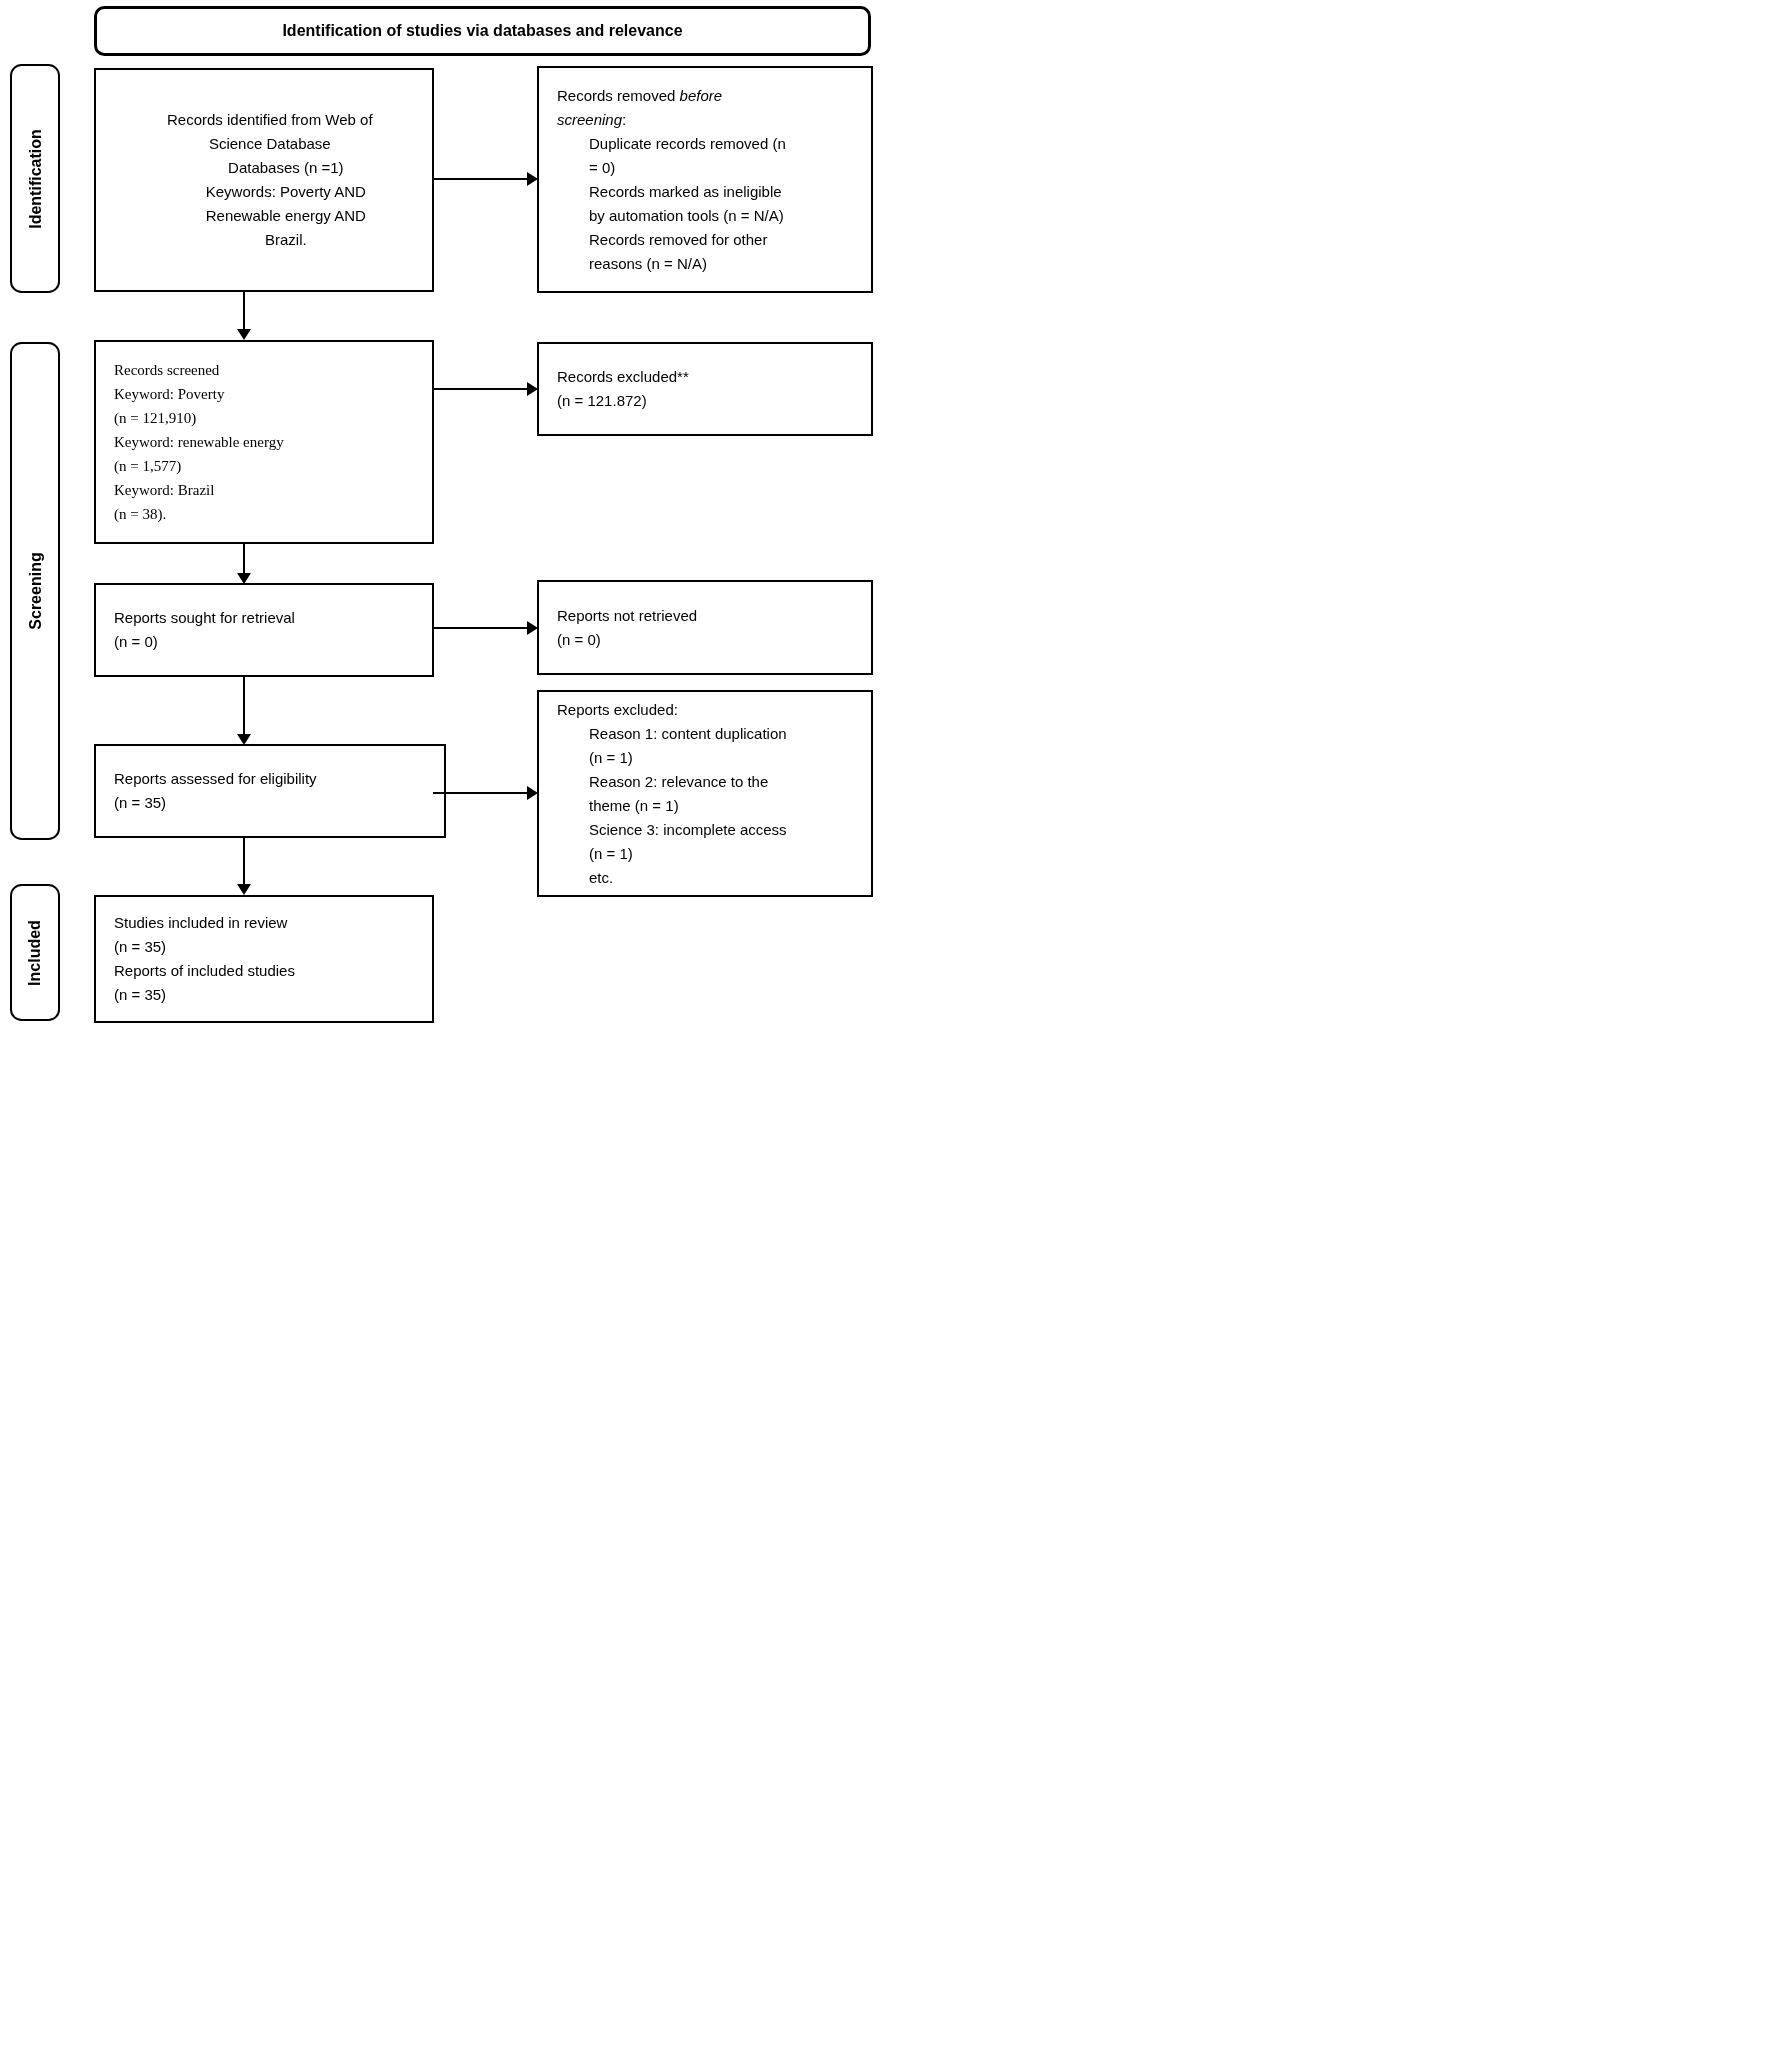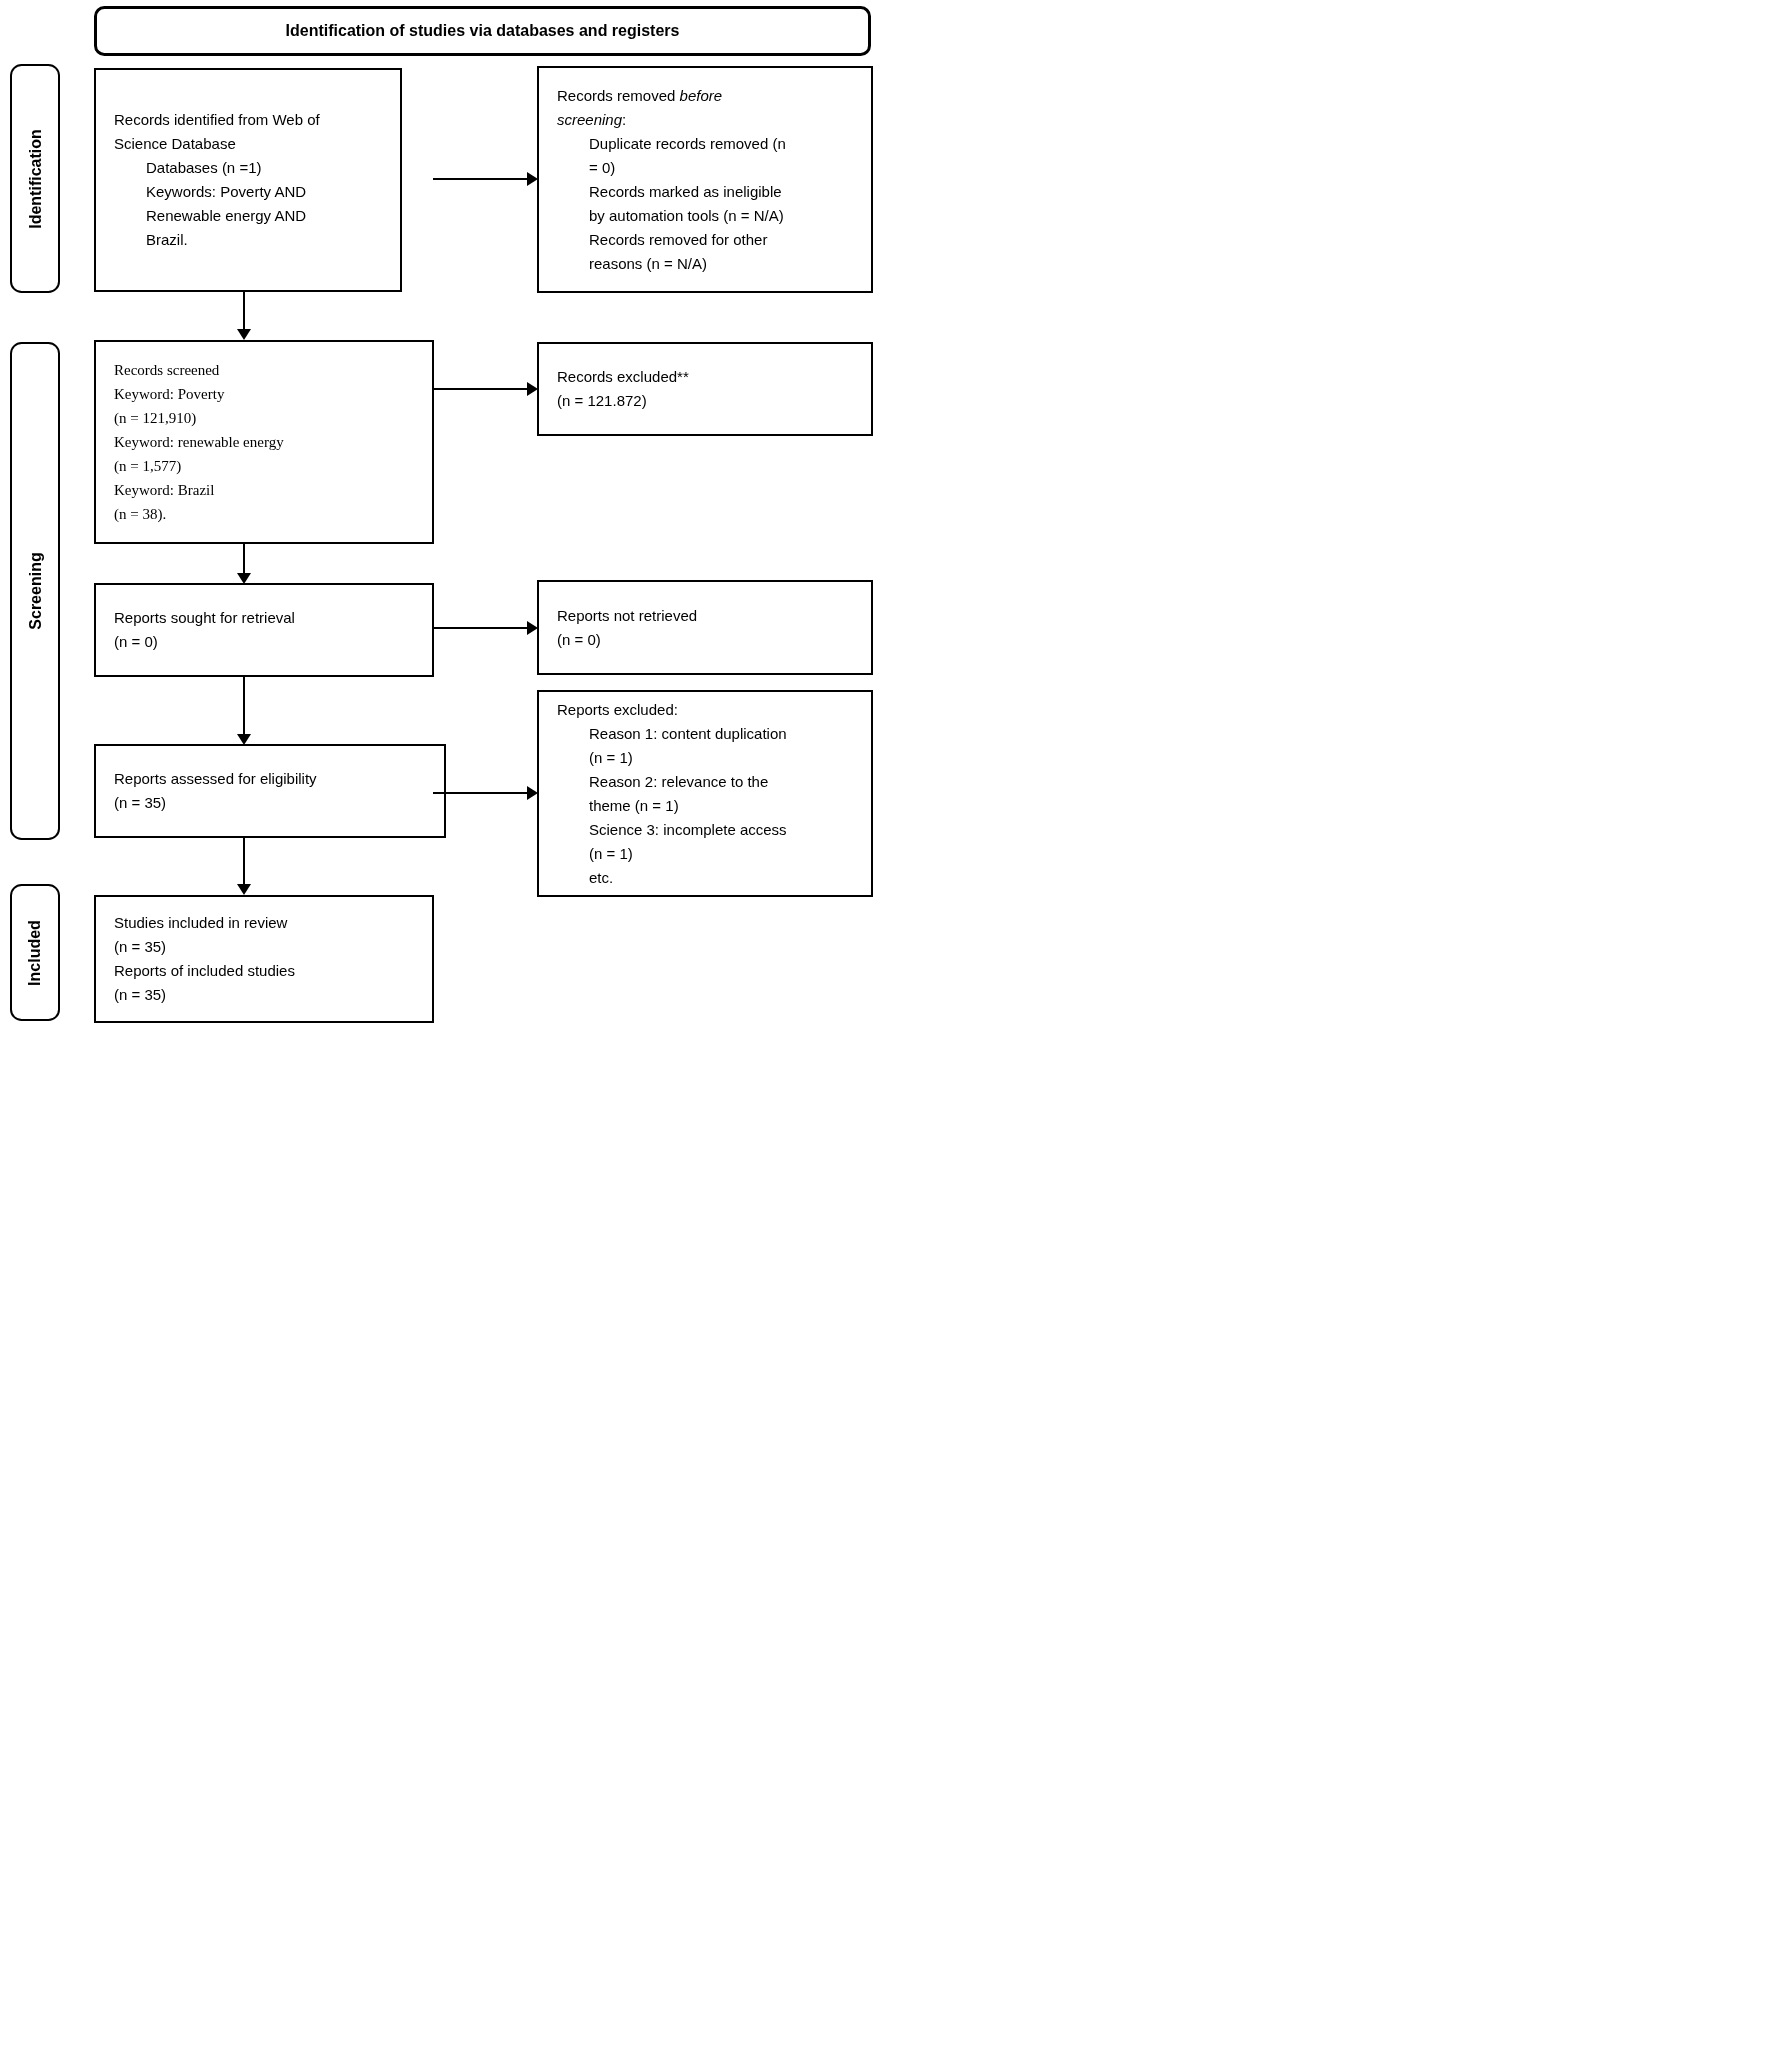--- a/index.html
+++ b/index.html
@@ -29,34 +29,34 @@
   .harrow .shaft { position: absolute; top: 5.8px; left: 0; height: 1.9px; width: calc(100% - 11px); background: #000; }
   .harrow .head { position: absolute; right: 0; top: 0; width: 0; height: 0;
                   border-top: 7px solid transparent; border-bottom: 7px solid transparent; border-left: 11.6px solid #000; }
 </style>
 </head>
 <body>
 
 <div class="canvas">
 
   <div class="box round title-box" style="left:94px; top:5.8px; width:777px; height:50px;">
-    <span>Identification of studies via databases and registers</span>
+    <span>Identification of studies via databases and relevance</span>
   </div>
 
   <div class="box sidebar" style="left:10.3px; top:64px; width:50px; height:229px;">
     <span class="vtext">Identification</span>
   </div>
   <div class="box sidebar" style="left:10.3px; top:342px; width:50px; height:498px;">
     <span class="vtext">Screening</span>
   </div>
   <div class="box sidebar" style="left:10.3px; top:884px; width:50px; height:137px;">
     <span class="vtext">Included</span>
   </div>
 
-  <div class="box flow" style="left:94px; top:68px; width:308px; height:224px;">
+  <div class="box flow" style="left:94px; top:68px; width:340px; height:224px;text-align:center;">
     <div class="line">Records identified from Web of</div>
     <div class="line">Science Database</div>
     <div class="line indent">Databases (n =1)</div>
     <div class="line indent">Keywords: Poverty AND</div>
     <div class="line indent">Renewable energy AND</div>
     <div class="line indent">Brazil.</div>
   </div>
 
   <div class="box flow" style="left:94px; top:340px; width:340px; height:204px;font-family:Liberation Serif, serif;">
     <div class="line">Records screened</div>

